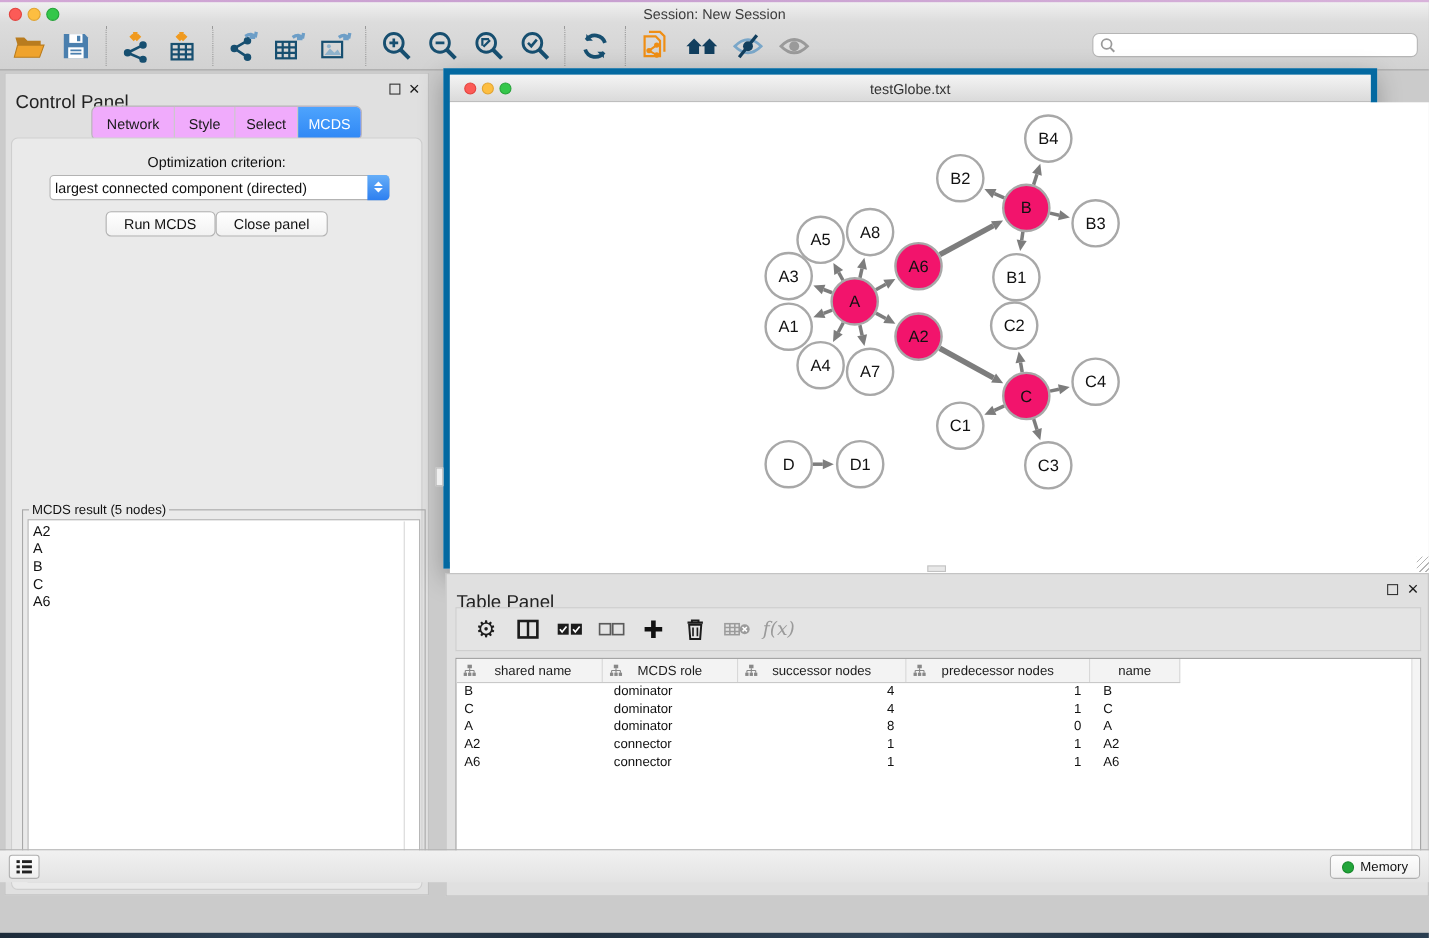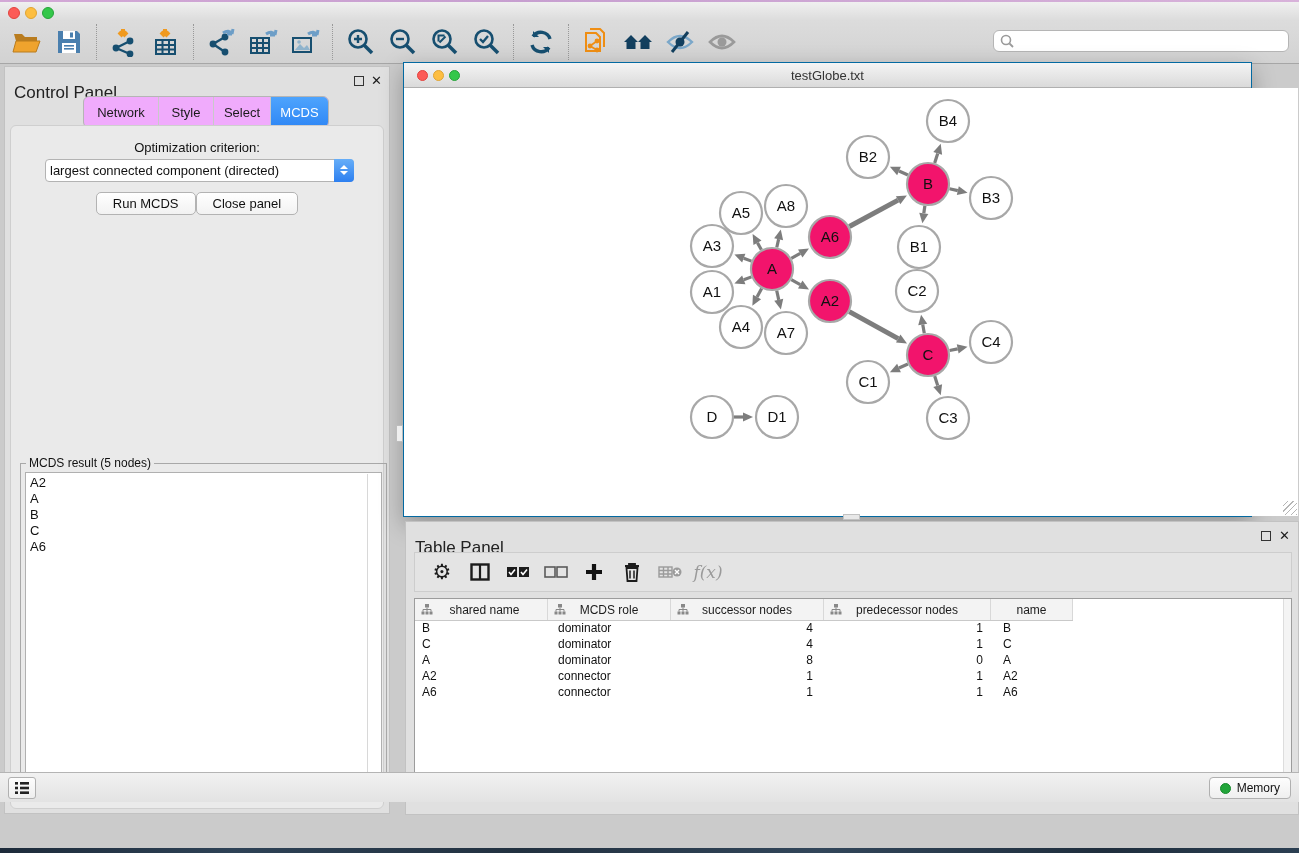--- a/index.html
+++ b/index.html
@@ -47,21 +47,21 @@
   .btnrow { position:absolute; left:0; top:66px; width:100%; display:flex; justify-content:center; }
   .pbtn { background:linear-gradient(#ffffff,#f2f2f2); border:1px solid #b3b3b3; border-radius:5px; height:23px; padding:0 16px; font-size:13px; color:#111; display:flex; align-items:center; }
 
   .result-box { position:absolute; left:9px; top:330px; width:367px; height:345px; border:1px solid #a8a8a8; background:transparent; }
   .result-box legend { font-size:12px; color:#111; margin-left:5px; padding:0 3px; }
   .result-list { position:absolute; left:4px; top:2px; width:357px; height:330px; background:#fff; border:1px solid #b0b0b0; font-size:13px; color:#111; padding:2px 0 0 4px; position:relative; }
   .result-list .it { line-height:16px; }
   .result-scroll { position:absolute; right:13px; top:1px; bottom:1px; width:1px; background:#d8d8d8; }
 
   
-  .netwin { position:absolute; left:403px; top:62px; width:849px; height:455px; background:#fff; border:1px solid #0369a1; box-shadow:0 8px 22px rgba(0,0,0,.28); }
+  .netwin { position:absolute; left:403px; top:62px; width:849px; height:455px; background:#fff; border:6px solid #0369a1; box-shadow:0 8px 22px rgba(0,0,0,.28); }
   .net-titlebar { height:25px; background:linear-gradient(#f4f4f4,#dadada); border-bottom:1px solid #b0b0b0; position:relative; }
   .net-title { position:absolute; left:0; right:0; top:5px; text-align:center; font-size:13px; color:#333; }
   .net-tl { position:absolute; top:7px; width:11px; height:11px; border-radius:50%; }
   .net-tl.r { left:13px; background:#fc5b57; border:1px solid #e2443f; }
   .net-tl.y { left:29px; background:#fdbe41; border:1px solid #e0a433; }
   .net-tl.g { left:45px; background:#34c74a; border:1px solid #27a33a; }
   .net-canvas { position:relative; width:894px; height:428px; background:#fff; }
   .grip { position:absolute; right:1px; bottom:1px; width:14px; height:14px; background:
     repeating-linear-gradient(135deg, transparent 0 3px, #b5b5b5 3px 4px); }
 
@@ -102,20 +102,21 @@
 </style>
 </head>
 <body>
 
 <div class="desktop-edge"></div>
 <div class="chrome">
   <div class="titlebar">
     <span class="tl r"></span>
     <span class="tl y"></span>
     <span class="tl g"></span>
+    <div class="title-text">Session: New Session</div>
   </div>
   <div class="toolbar">
     <div class="tgroup">
       <div class="tbtn">
         <svg width="30" height="26" viewBox="0 0 30 26">
           <path d="M2 5 h8 l3 3 h12 v4 H4 z" fill="#b97c1f"></path>
           <path d="M4 12 h24 l-4 11 H1 z" fill="#efa32d" stroke="#b97c1f" stroke-width="1"></path>
         </svg>
       </div>
       <div class="tbtn">

